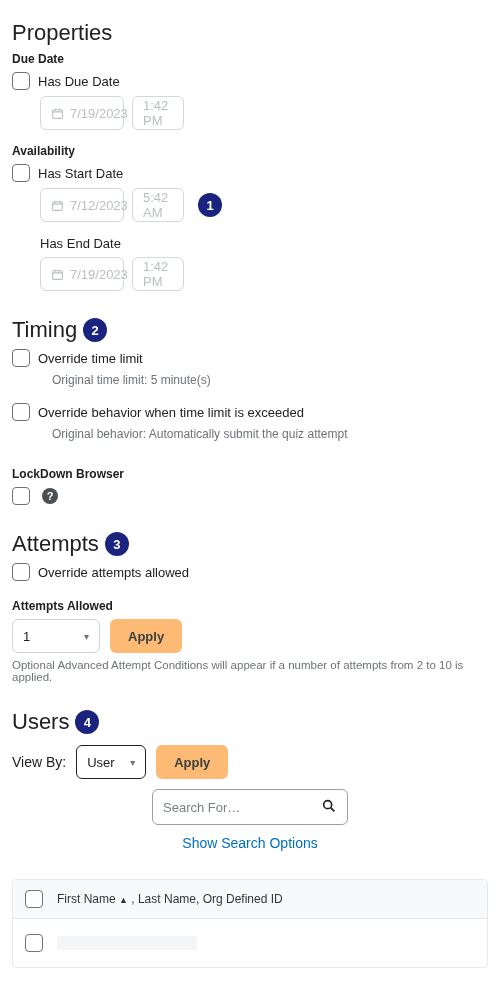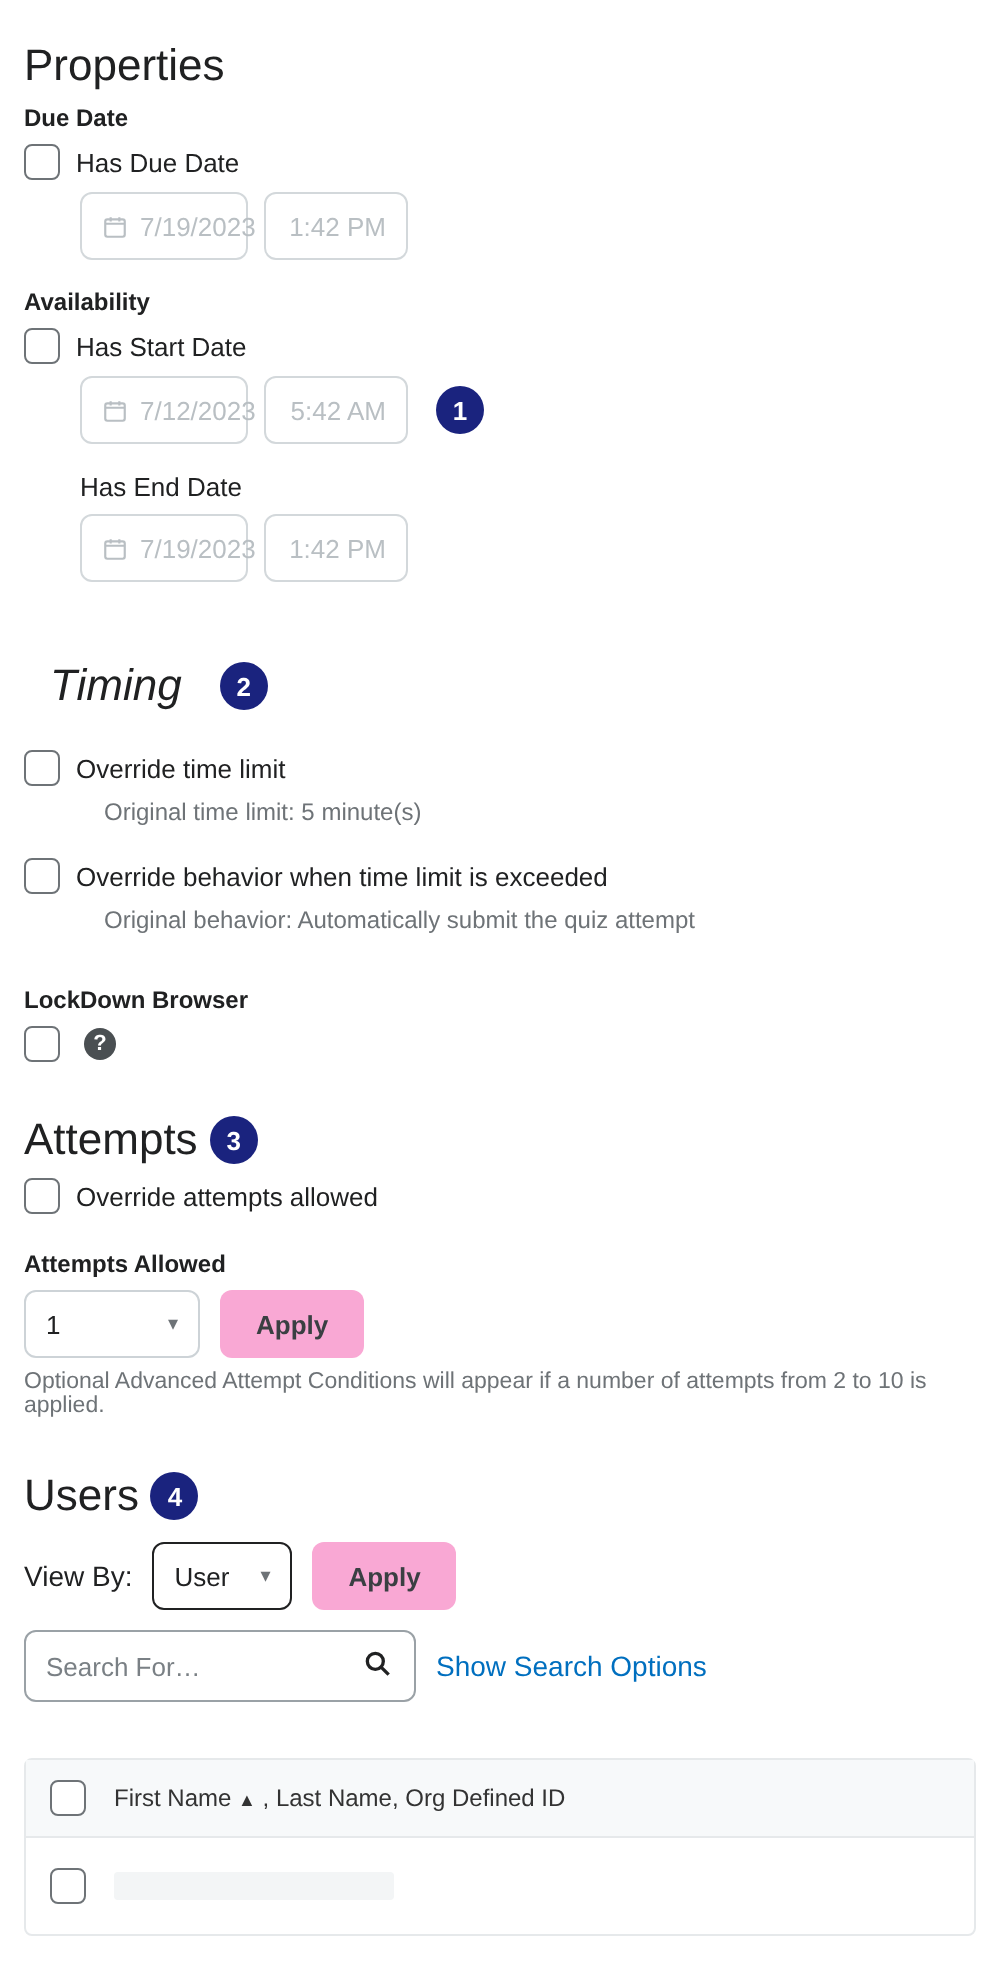--- a/index.html
+++ b/index.html
@@ -46,21 +46,21 @@
     align-items: center;
     height: 34px;
     border: 1px solid #d3d8db;
     border-radius: 6px;
     padding: 0 10px;
     color: #b9bfc3;
     font-size: 13px;
     background: #fff;
   }
   .date-input { width: 84px; gap: 6px; }
-  .time-input { width: 72px; justify-content: flex-end; }
+  .time-input { width: 52px; justify-content: center; }
   .cal-icon {
     width: 14px; height: 14px;
     display: inline-flex; align-items: center; justify-content: center;
   }
   .badge {
     width: 24px; height: 24px;
     border-radius: 50%;
     background: #1a237e;
     color: #fff;
     display: inline-flex;
@@ -96,21 +96,21 @@
     min-width: 88px;
     font-size: 13px;
   }
   .select-box .chev { color: #6e7377; font-size: 10px; }
   .apply-btn {
     display: inline-flex; align-items: center; justify-content: center;
     height: 34px;
     padding: 0 18px;
     border: none;
     border-radius: 6px;
-    background: #f9a8d4;
+    background: #fdba74;
     color: #3a3f42;
     font-size: 13px;
     font-weight: 600;
   }
   .row-inline { display: flex; align-items: center; gap: 10px; margin: 6px 0; }
   .note { color: #6e7377; font-size: 11.5px; margin-top: 6px; }
   .search-box {
     display: flex; align-items: center; justify-content: space-between;
     height: 36px; width: 196px;
     border: 1px solid #9aa1a6;
@@ -199,21 +199,21 @@
         </svg>
     </span>
     <span>7/19/2023</span>
   </span>
   <span class="time-input">
     <span>1:42 PM</span>
   </span>
 </div>
 
 <div class="heading-row section-gap">
-  <h2 style="margin:13px;font-style:italic;">Timing</h2>
+  <h2 style="margin:0;">Timing</h2>
   <span class="badge">2</span>
 </div>
 
 <div class="check-row">
   <span class="checkbox"></span>
   <span class="check-label">Override time limit</span>
 </div>
 <div class="hint">Original time limit: 5 minute(s)</div>
 
 <div class="check-row">
@@ -254,21 +254,21 @@
 
 <div class="row-inline" style="margin-top:10px;">
   <span class="viewby-label">View By:</span>
   <span class="select-box" style="min-width:70px; border-color:#202122;">
     <span>User</span>
     <span class="chev">▾</span>
   </span>
   <span class="apply-btn">Apply</span>
 </div>
 
-<div class="row-inline" style="margin-top:10px;">
+<div class="row-inline" style="margin-top:10px;flex-direction:column;">
   <span class="search-box">
     <span>Search For…</span>
     <span>
       <svg width="16" height="16" viewBox="0 0 24 24" fill="none" stroke="#202122" stroke-width="2.5">
           <circle cx="10" cy="10" r="6"></circle>
           <path d="M20 20l-5.5-5.5"></path>
         </svg>
     </span>
   </span>
   <span class="link">Show Search Options</span>

